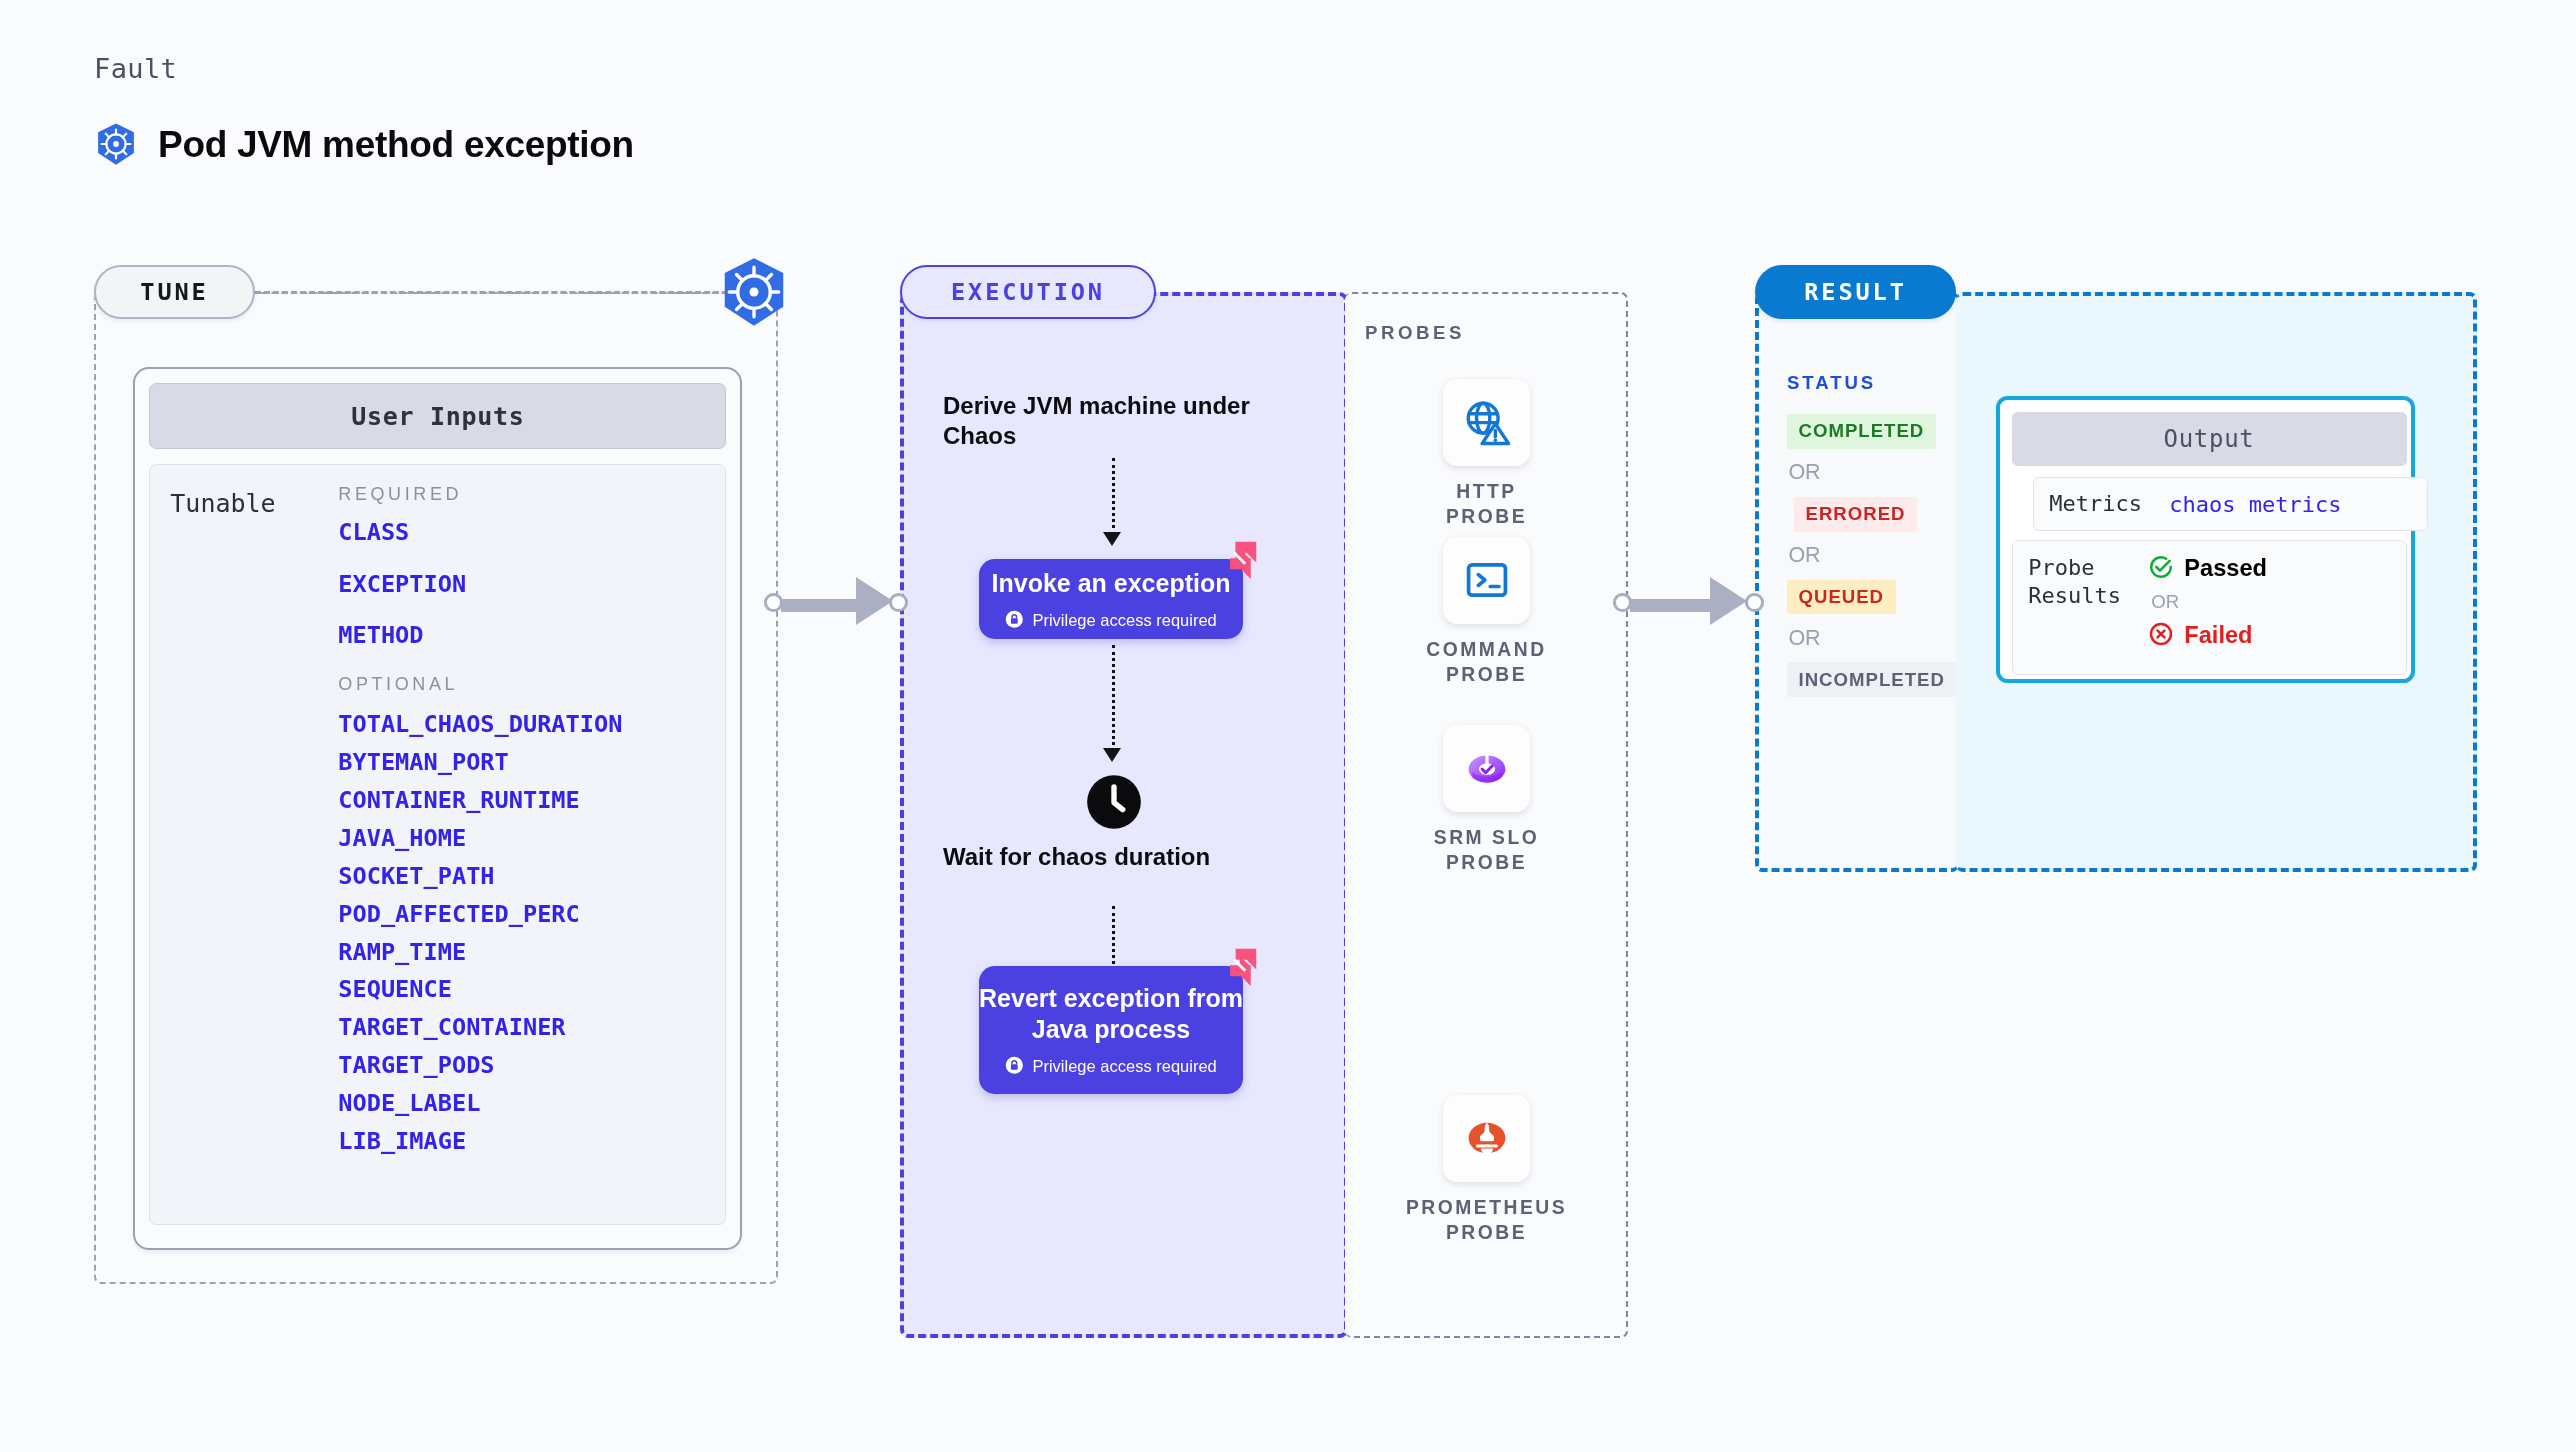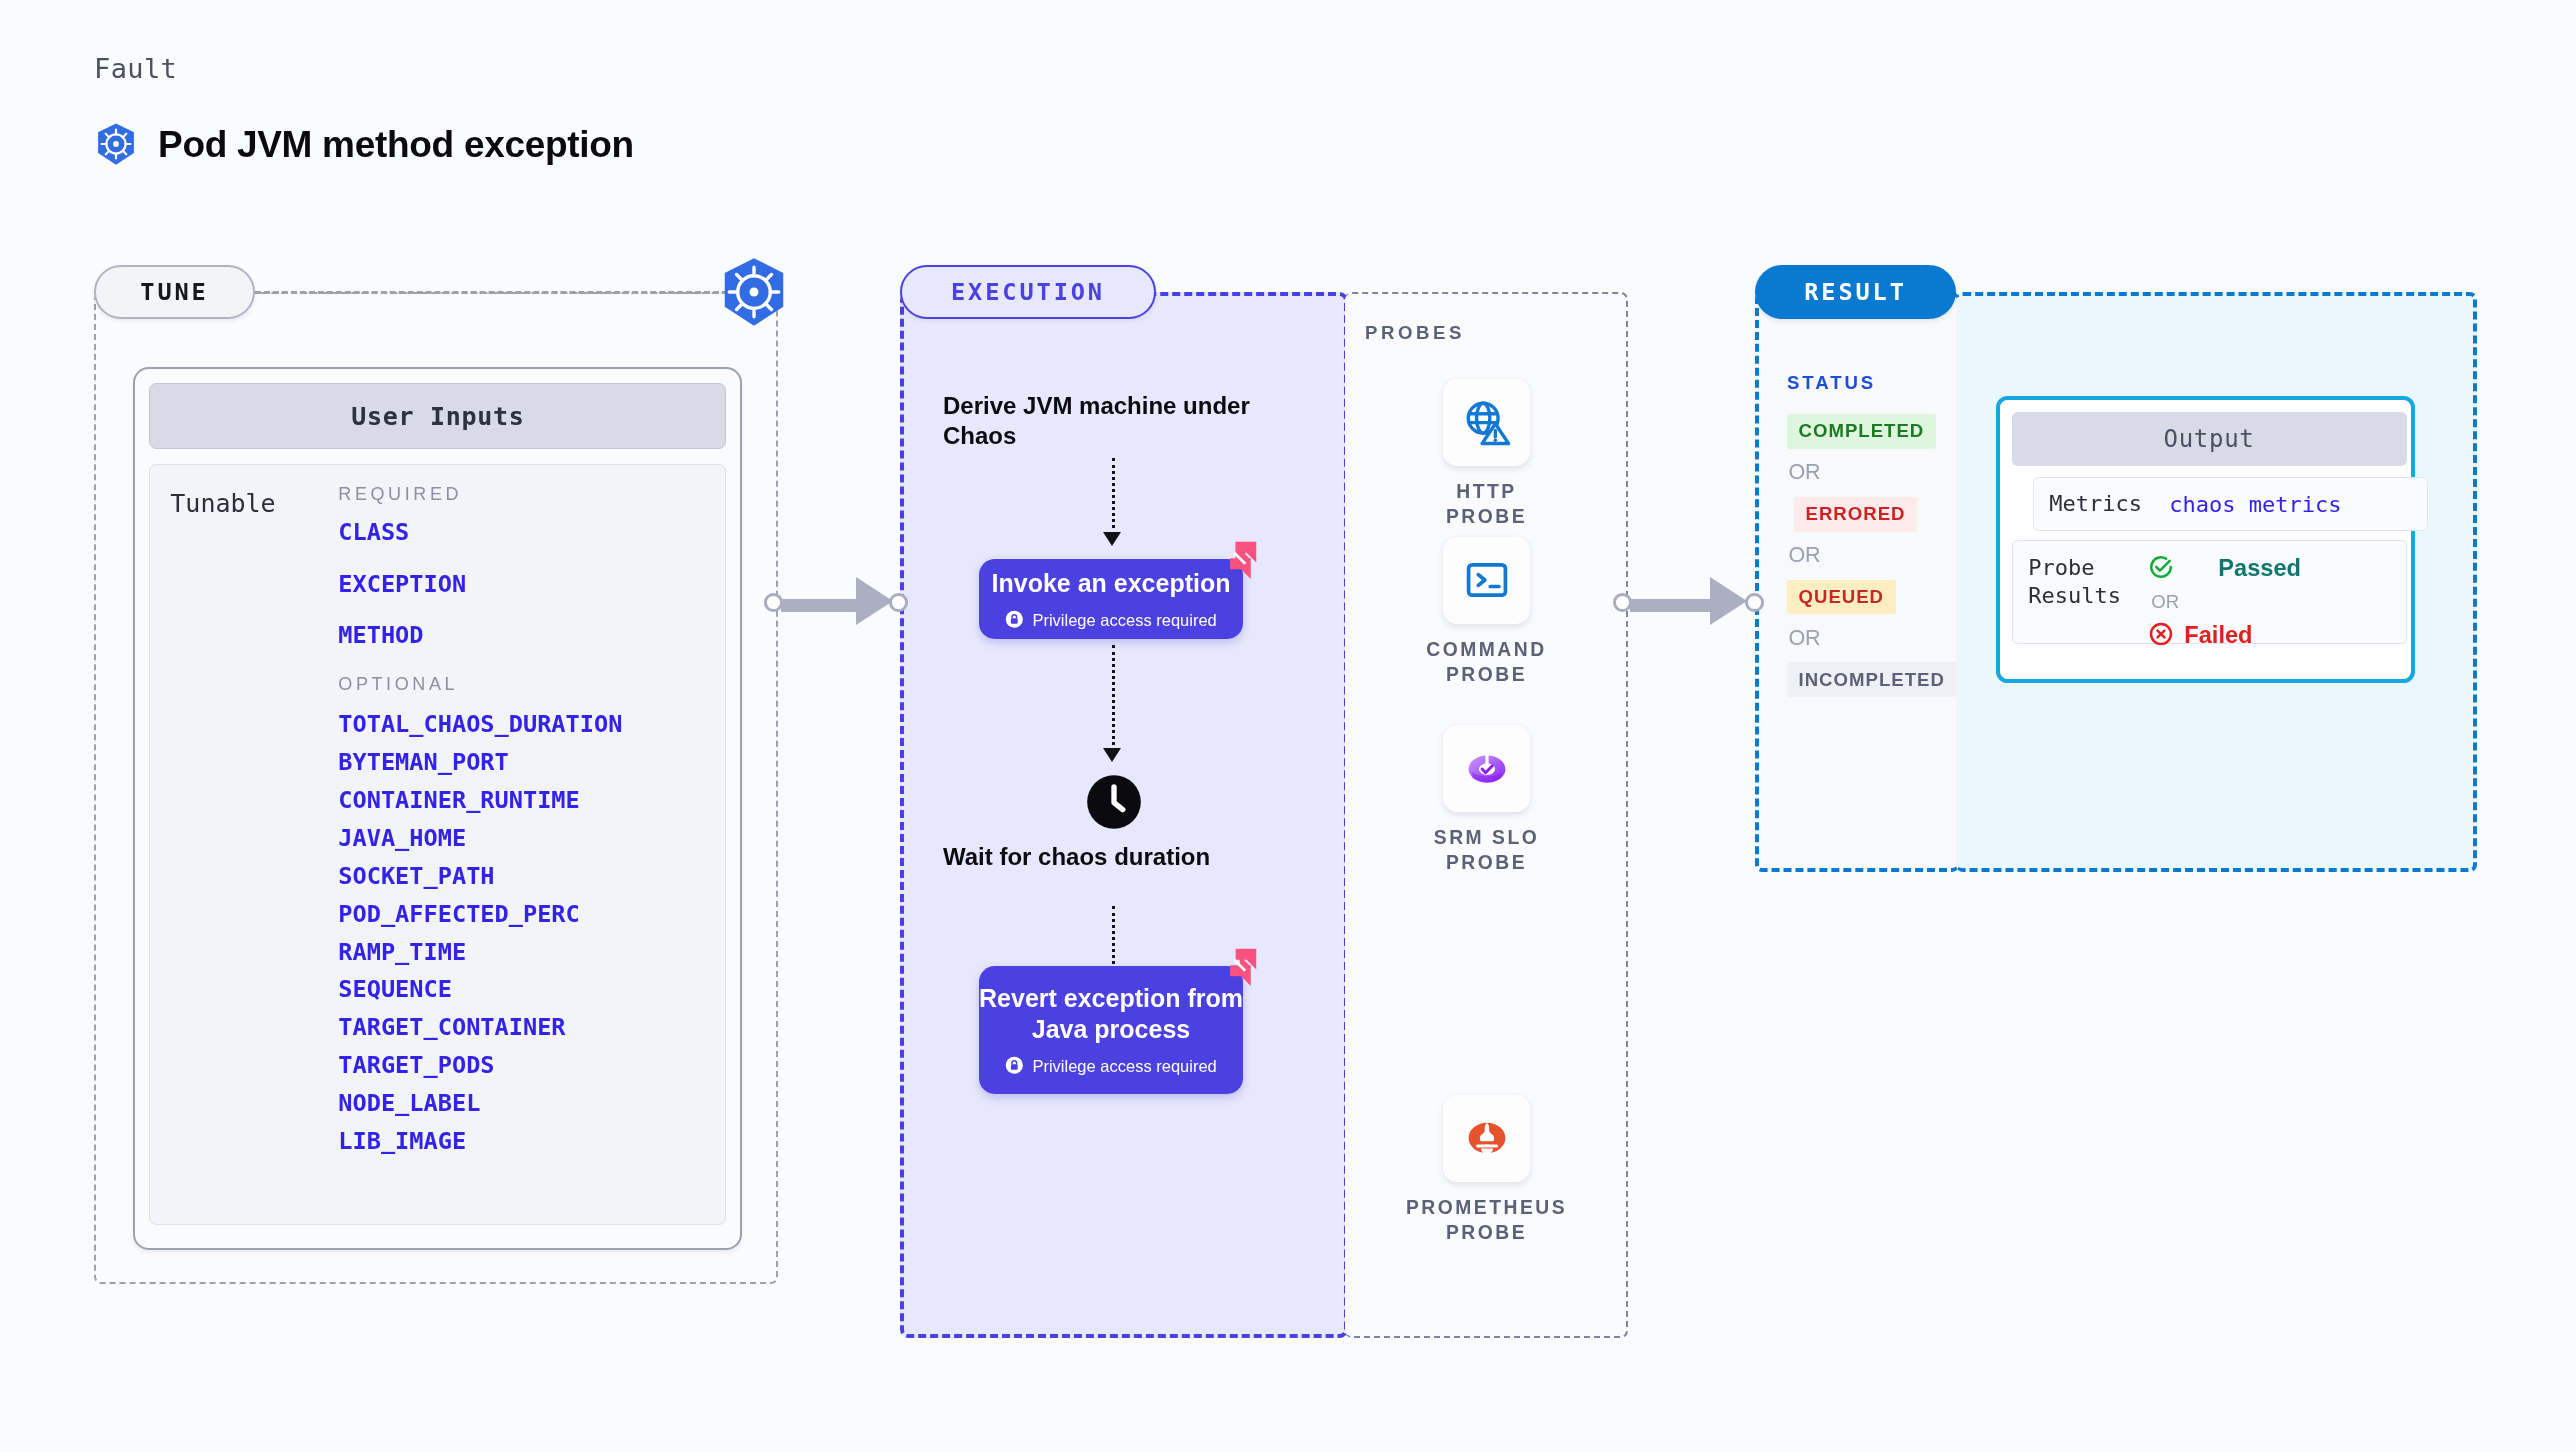--- a/index.html
+++ b/index.html
@@ -248,33 +248,33 @@
     display: flex; align-items: center; justify-content: center;
     font-family: "DejaVu Sans Mono", monospace;
     font-size: 24px; color: #4a5163; letter-spacing: 0.7px;
   }
   .out-row {
     position: absolute; left: 11.5px; background: #fafbfd;
     border: 1.4px solid #e2e5ee; border-radius: 5.7px; width: 395px;
     display: flex; align-items: flex-start; padding: 13px 0 13px 15.8px;
   }
   .out-row-metrics { top: 77px; height: 54px; align-items: center; margin-left: 21px; }
-  .out-row-probes  { top: 140px; height: 104px; }
+  .out-row-probes  { top: 140px; height: 135px; }
   .out-key {
     font-family: "DejaVu Sans Mono", monospace;
     font-size: 22px; color: #2b2f3a; width: 120px; line-height: 1.28;
   }
   .out-val-link {
     font-family: "DejaVu Sans Mono", monospace;
     font-size: 22px; color: #3322e8;
   }
   .out-result-col { display: flex; flex-direction: column; gap: 4.3px; }
   .out-result-line { display: flex; align-items: center; gap: 10px; }
   .out-result-text { font-size: 23.6px; font-weight: 700; }
-  .res-pass { color: #0f766e; margin-left: 34px; }
+  .res-pass { color: #000000; }
   .res-fail { color: #e02020; }
   .out-or { font-size: 18.6px; color: #9aa1b0; margin: 4.3px 0 4.3px 2.9px; }
 </style>
 </head>
 <body>
 
 <div class="page">
 
   <div class="fault-label">Fault</div>
   <div class="title-row">

